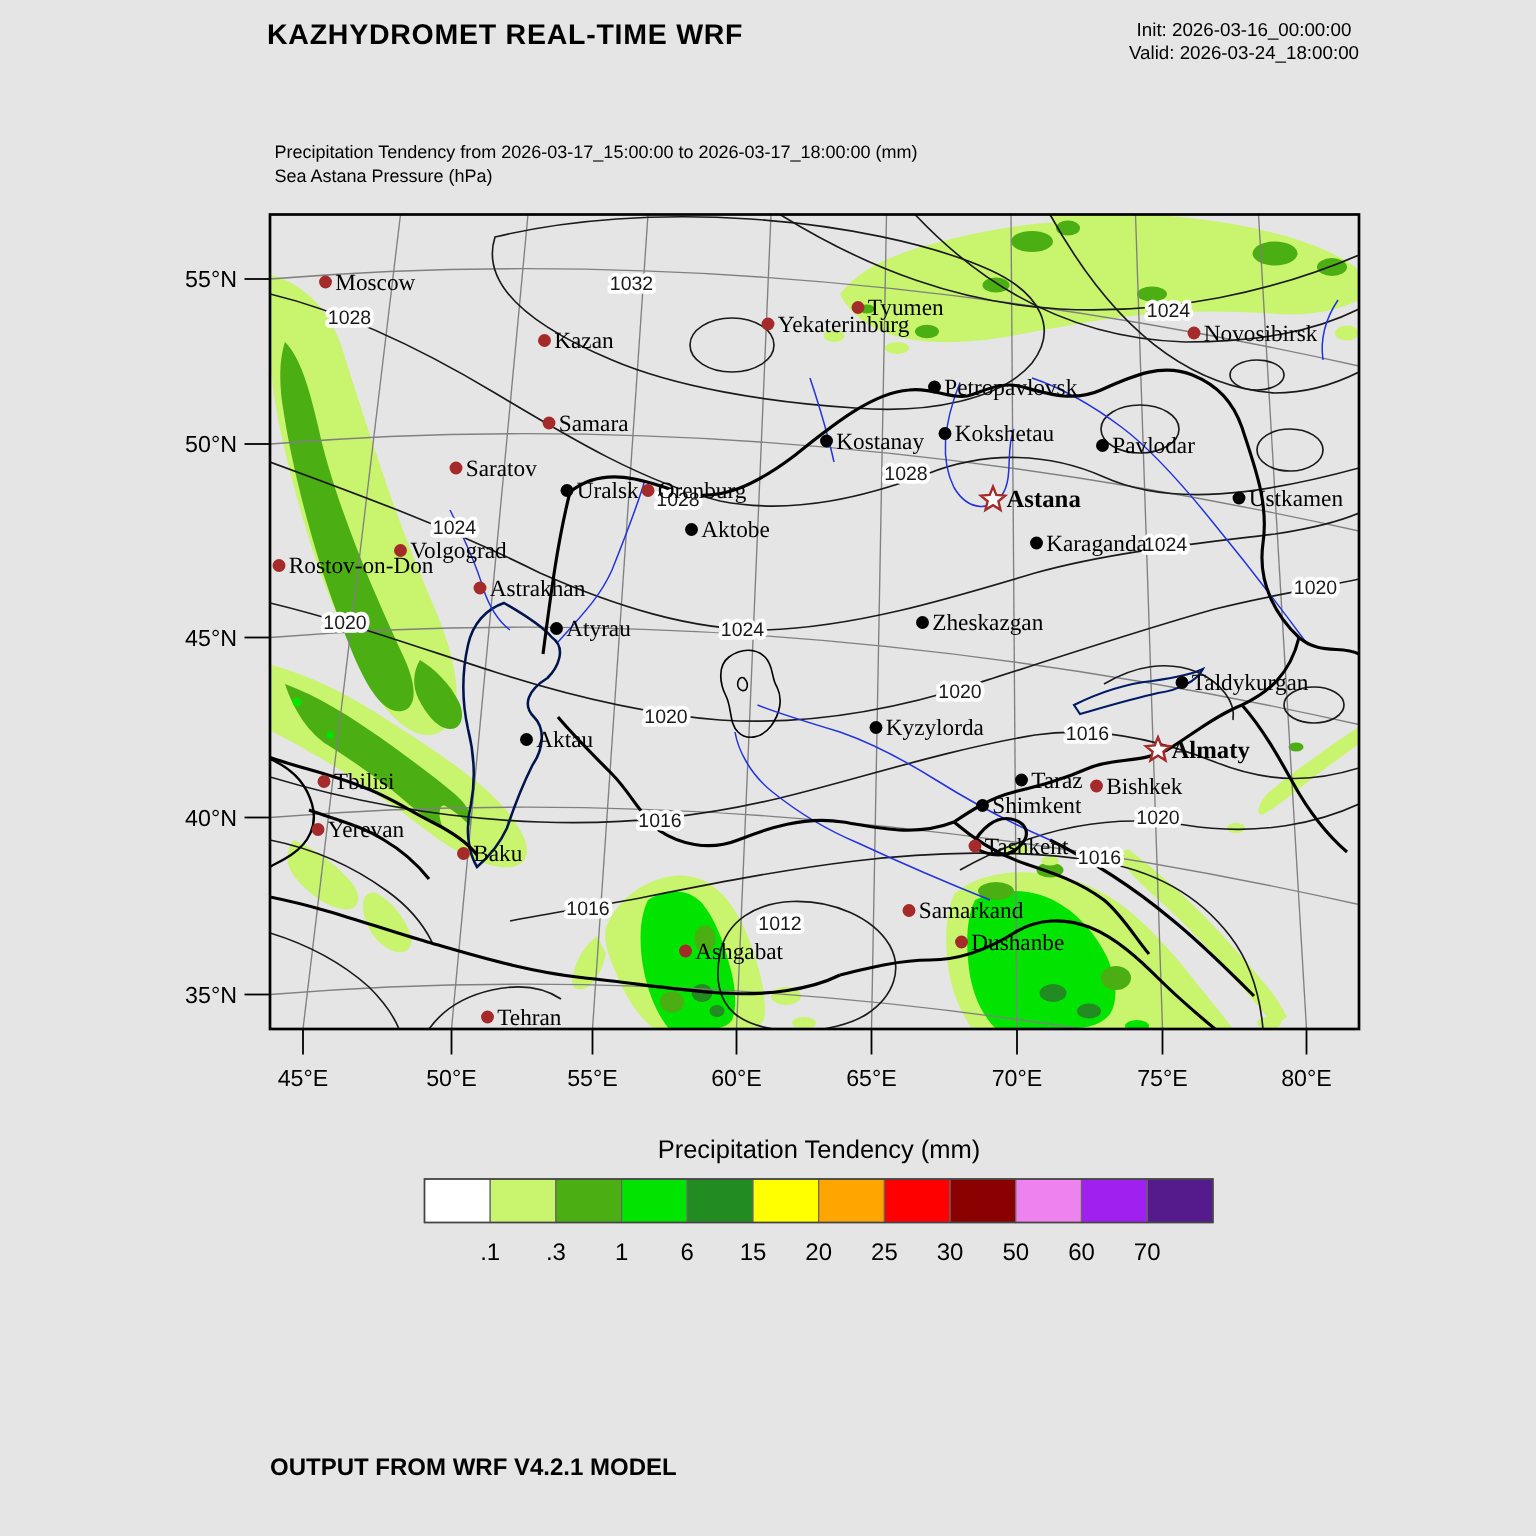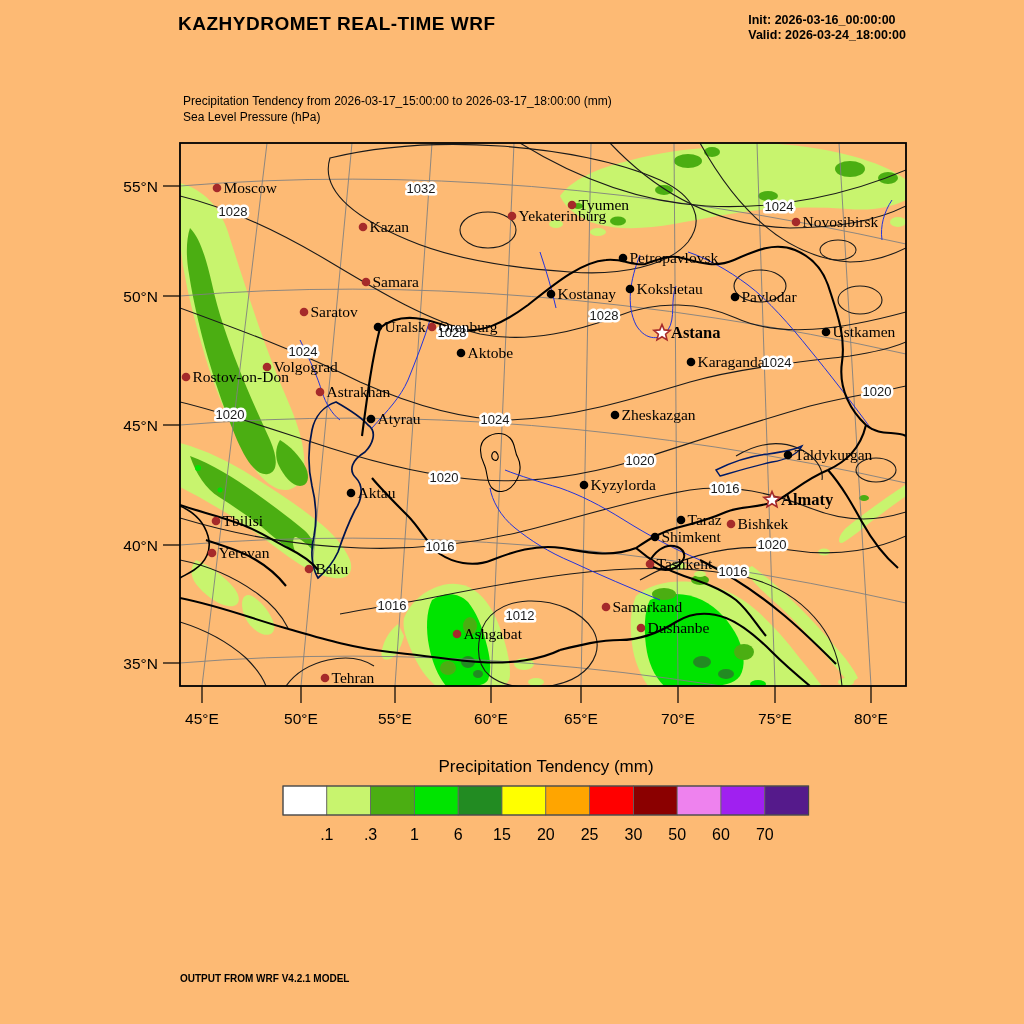--- a/index.html
+++ b/index.html
@@ -1,42 +1,42 @@
 <!DOCTYPE html>
 <html><head>
 <meta charset="utf-8">
 <style>
   html,body{margin:0;padding:0;background:#fff;}
-  #page{position:relative;width:1024px;height:1024px;background:#fdba74;overflow:hidden;
+  #page{position:relative;width:1024px;height:1024px;background:#e5e5e5;overflow:hidden;
         font-family:"Liberation Sans",sans-serif;color:#000;}
   #title{position:absolute;left:178px;top:13px;font-size:19px;font-weight:bold;letter-spacing:.5px;}
-  #initvalid{position:absolute;right:118px;top:13px;text-align:left;font-size:12.5px;font-weight:bold;line-height:15px;}
+  #initvalid{position:absolute;right:118px;top:13px;text-align:center;font-size:12.5px;font-weight:normal;line-height:15px;}
   #subtitle{position:absolute;left:183px;top:93px;font-size:12px;line-height:16px;}
-  #footer{position:absolute;left:180px;top:971px;font-size:10px;font-weight:600;line-height:16px;text-align:right;}
+  #footer{position:absolute;left:180px;top:971px;font-size:16px;font-weight:600;line-height:16px;text-align:right;}
   svg text{user-select:none;}
   .citylabel{font-family:"Liberation Serif",serif;font-size:15.5px;fill:#000;}
   .citylabel.bold{font-weight:bold;font-size:16.5px;}
   .plabel{font-family:"Liberation Sans",sans-serif;font-size:13px;fill:#1a1a1a;
           paint-order:stroke;stroke:#ffffff;stroke-width:5px;stroke-linejoin:round;}
   .axlabel{font-family:"Liberation Sans",sans-serif;font-size:15.5px;fill:#000;}
   .legtitle{font-family:"Liberation Sans",sans-serif;font-size:17px;fill:#000;}
   .leglabel{font-family:"Liberation Sans",sans-serif;font-size:16px;fill:#000;}
 </style>
 </head>
 <body>
 
 <div id="page">
   <div id="title">KAZHYDROMET REAL-TIME WRF</div>
   <div id="initvalid">
     <div>Init: 2026-03-16_00:00:00</div>
     <div>Valid: 2026-03-24_18:00:00</div>
   </div>
   <div id="subtitle">
     <div>Precipitation Tendency from 2026-03-17_15:00:00 to 2026-03-17_18:00:00   (mm)</div>
-    <div>Sea Level Pressure   (hPa)</div>
+    <div>Sea Astana Pressure   (hPa)</div>
   </div>
 
   <svg id="mapsvg" width="1024" height="1024" viewBox="0 0 1024 1024">
     <defs>
       <clipPath id="mapclip">
           <rect x="180" y="143" width="726" height="543"></rect>
         </clipPath>
     </defs>
 
     <g clip-path="url(#mapclip)" stroke="none">

